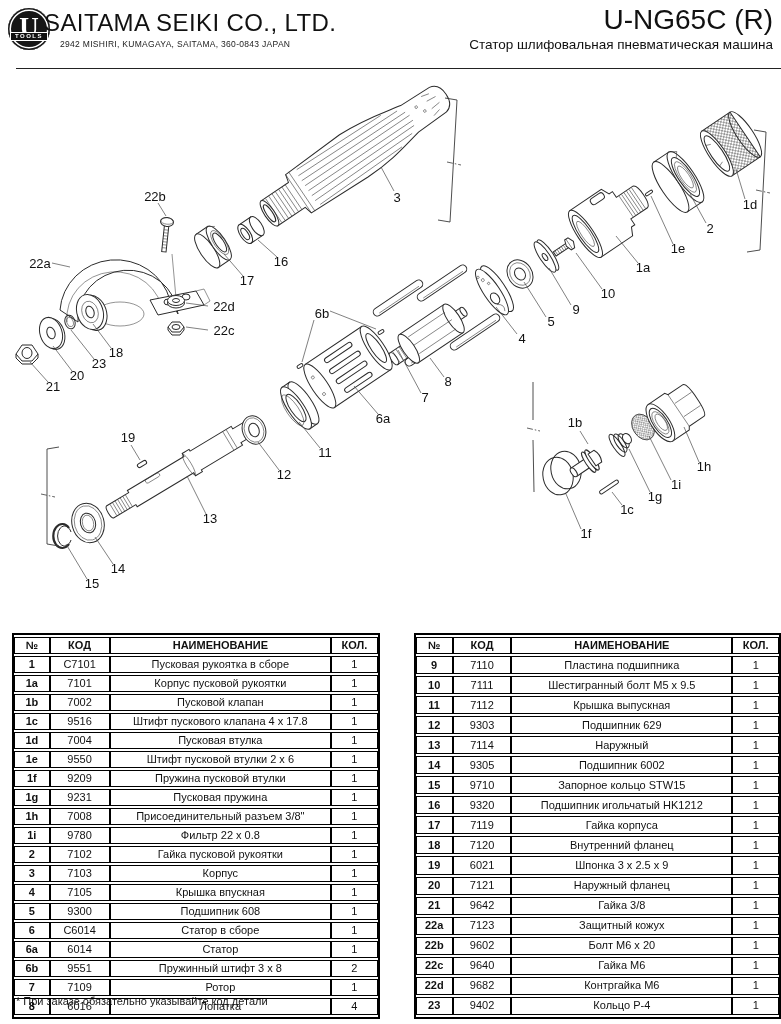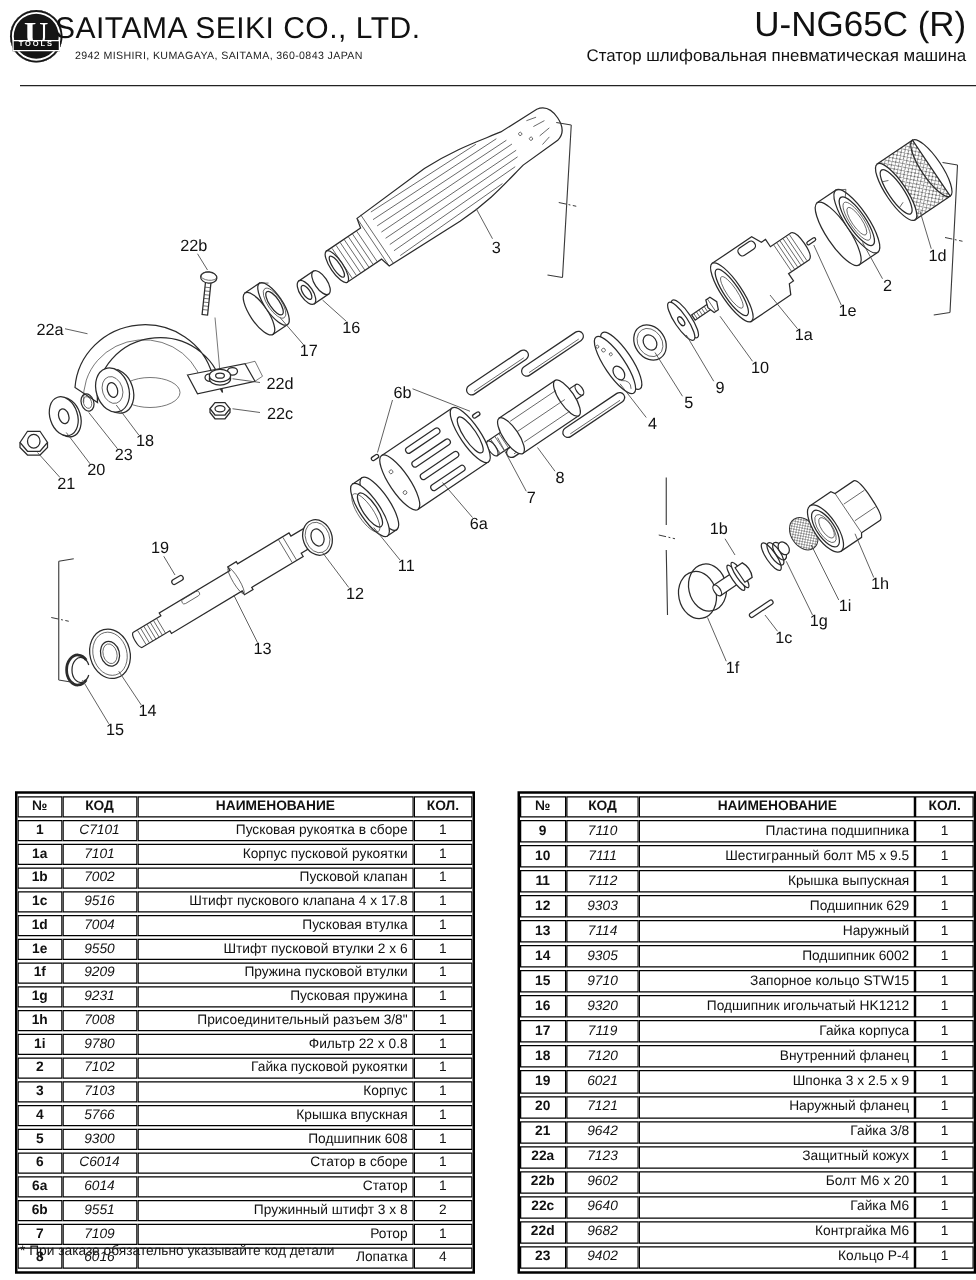--- a/index.html
+++ b/index.html
@@ -27,22 +27,22 @@
   .brk{fill:none;stroke:#3a3a3a;stroke-width:0.9;}
   .dd{fill:none;stroke:#3a3a3a;stroke-width:0.8;stroke-dasharray:6 2 1.5 2;}
   .lbl{font-family:"Liberation Sans",sans-serif;font-size:13px;fill:#111;text-anchor:middle;}
   
   .tables{position:absolute;top:633px;left:12px;display:flex;gap:34px;}
   table.parts{border-collapse:separate;border-spacing:0 2px;border:2px solid #000;font-size:11px;}
   table.parts th,table.parts td{border:1px solid #000;height:13px;line-height:13px;padding:1px 4px;background:#fff;}
   table.parts th{font-weight:bold;text-align:center;}
   .w-no{width:30px}.w-code{width:56px}.w-name{width:248px}.w-qty{width:40px}
   .c-no{font-weight:bold;text-align:center;}
-  .c-code{text-align:center;font-style:italic;}
-  .c-name{text-align:right;padding-left:8px;margin-left:28px;}
+  .c-code{text-align:center;}
+  .c-name{text-align:center;padding-left:8px;margin-left:28px;}
   .c-qty{text-align:center;}
   .footnote{position:absolute;top:995px;left:16px;font-size:11px;color:#151515;}
 </style>
 </head>
 <body>
 
 <div class="page">
 
   <div class="header">
     <div class="logo">
@@ -501,21 +501,21 @@
             <td class="c-qty">1</td>
           </tr>
           <tr>
             <td class="c-no">3</td>
             <td class="c-code">7103</td>
             <td class="c-name">Корпус</td>
             <td class="c-qty">1</td>
           </tr>
           <tr>
             <td class="c-no">4</td>
-            <td class="c-code">5766</td>
+            <td class="c-code">7105</td>
             <td class="c-name">Крышка впускная</td>
             <td class="c-qty">1</td>
           </tr>
           <tr>
             <td class="c-no">5</td>
             <td class="c-code">9300</td>
             <td class="c-name">Подшипник 608</td>
             <td class="c-qty">1</td>
           </tr>
           <tr>

